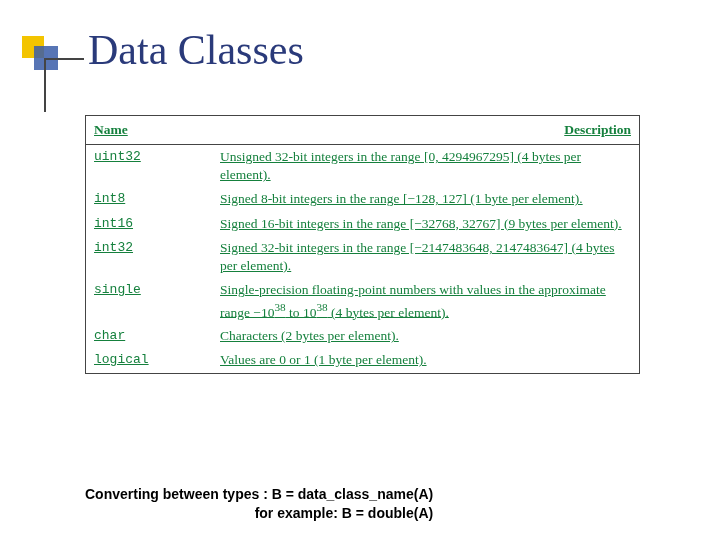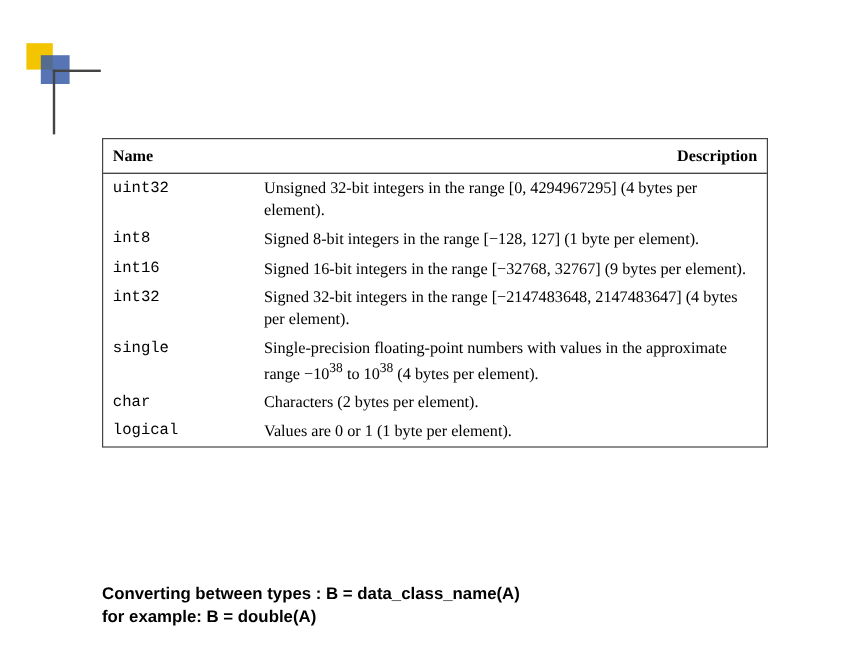--- a/index.html
+++ b/index.html
@@ -73,21 +73,22 @@
     top: 115px;
     width: 555px;
     border: 1px solid #444;
     box-sizing: border-box;
     background: #fff;
   }
   table {
     border-collapse: collapse;
     width: 100%;
     font-size: 13.5px;
-    color: #000000;
+    color: #15803d;
+    text-decoration: underline;
   }
   thead th {
     font-weight: bold;
     padding: 6px 8px 6px 8px;
     border-bottom: 1px solid #444;
     font-family: Georgia, serif;
   }
   thead th.name-col { text-align: left; width: 110px; }
   thead th.desc-col { text-align: right; }
   tbody td {
@@ -105,34 +106,36 @@
   }
   .footer-note {
     position: absolute;
     left: 85px;
     top: 485px;
     font-family: Arial, Helvetica, sans-serif;
     font-size: 14px;
     font-weight: bold;
     color: #000;
     line-height: 1.35;
+    text-align: right;
   }
 </style>
 </head>
 <body>
 
 <div class="slide">
 
   <div class="bullet-decor">
     <div class="sq1"></div>
     <div class="sq2"></div>
     <div class="line-h"></div>
     <div class="line-v"></div>
   </div>
 
+  <div class="title">Data Classes</div>
 
   <div class="table-wrap">
     <table>
       <thead>
         <tr>
           <th class="name-col">Name</th>
           <th class="desc-col">Description</th>
         </tr>
       </thead>
       <tbody id="tbody">

